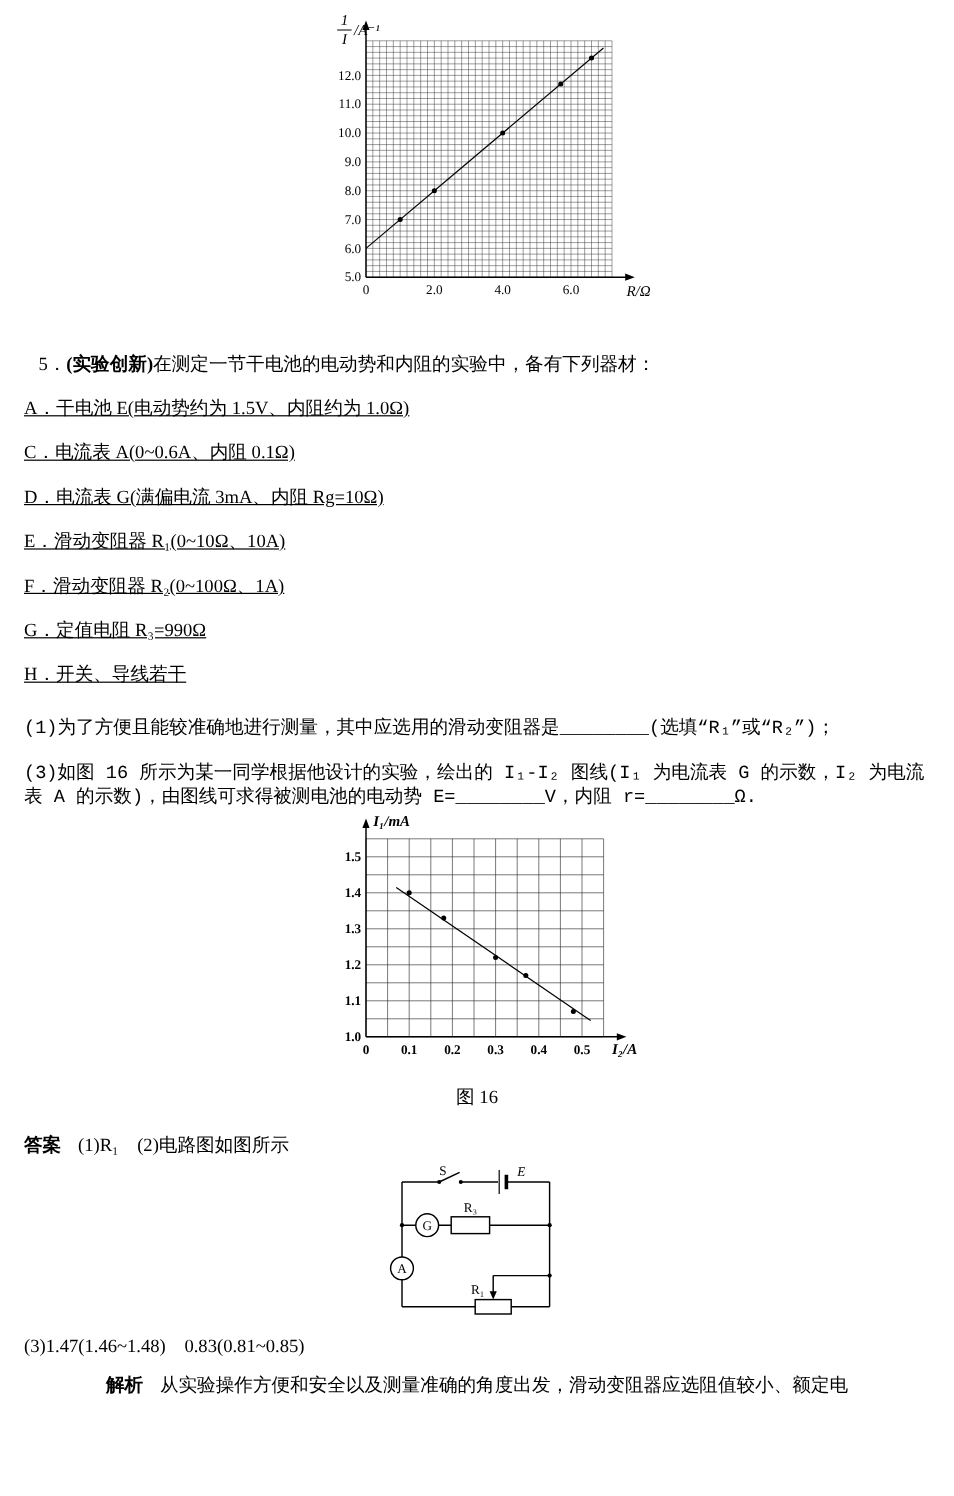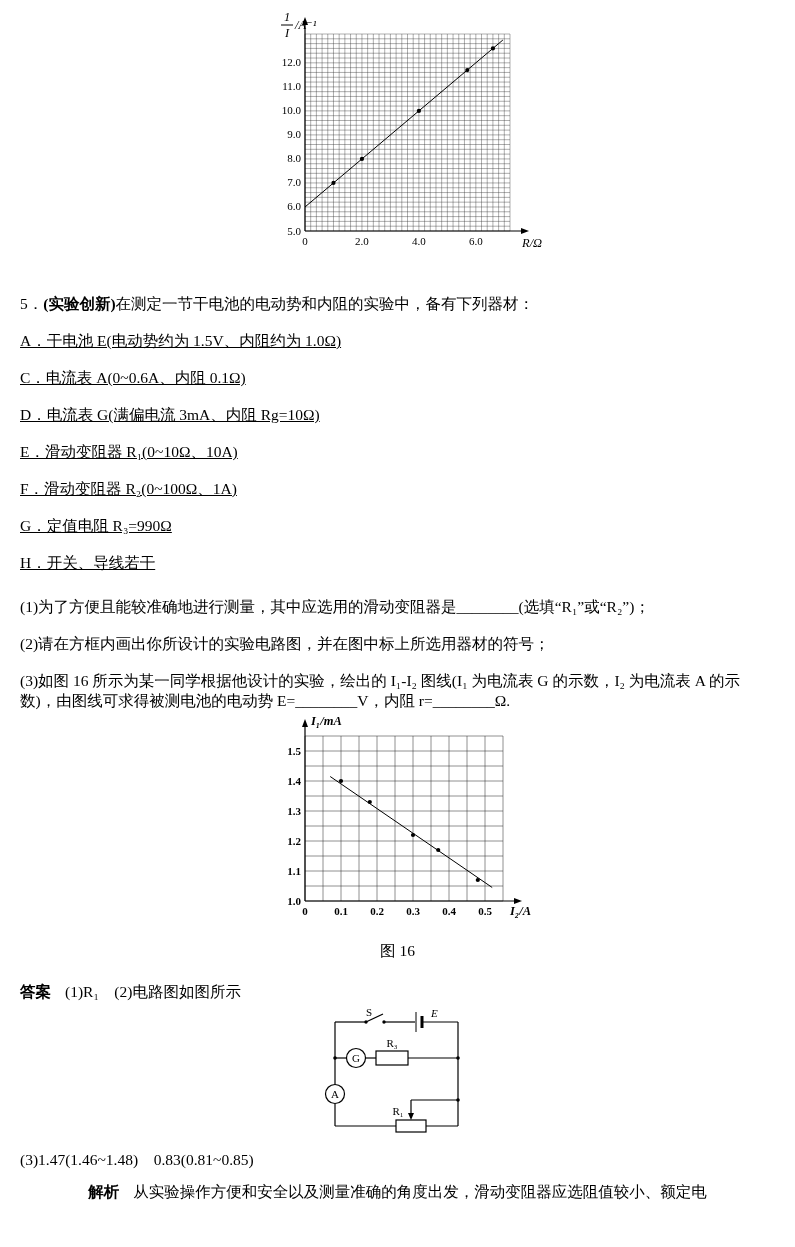--- a/index.html
+++ b/index.html
@@ -5,23 +5,23 @@
   html,body{margin:0;padding:0;background:#ffffff;}
   body{
     width:795px;height:1247px;overflow:hidden;
     font-family:"Liberation Serif","DejaVu Serif",serif;
     font-size:15.5px;color:#000;
   }
   .page{box-sizing:border-box;width:795px;height:1247px;padding:6px 20px 0 20px;}
   p{margin:0;line-height:20px;}
   .chart1-block{margin-left:240px;}
   .chart2-block{margin-left:240px;margin-top:0;font-weight:bold;}
-  .q-line{margin-top:40px;}
+  .q-line{margin-top:40px;margin-left:12px;}
   .items p{margin-top:17px;text-decoration:underline;}
-  .sub{margin-top:17px;}
+  .sub{margin-top:17px;font-family:Liberation Mono, monospace;}
   .first-sub{margin-top:24px;}
   .caption{width:755px;text-align:center;margin-top:18px;}
   .answer{margin-top:20px;}
   .lbl{font-weight:bold;margin-right:14px;}
   b.tag{font-weight:bold;}
   .circuit-block{margin-left:290px;margin-top:6px;}
   .part3{margin-top:10px;}
   .analysis{margin-top:12px;text-align:center;}
   .tick{font-family:"Liberation Serif","DejaVu Serif",serif;font-size:11px;fill:#000;}
   .axlbl{font-family:"Liberation Serif","DejaVu Serif",serif;font-size:12.5px;font-style:italic;fill:#000;}
@@ -152,21 +152,20 @@
     <p>A．干电池 E(电动势约为 1.5V、内阻约为 1.0Ω)</p>
     <p>C．电流表 A(0~0.6A、内阻 0.1Ω)</p>
     <p>D．电流表 G(满偏电流 3mA、内阻 Rg=10Ω)</p>
     <p>E．滑动变阻器 R₁(0~10Ω、10A)</p>
     <p>F．滑动变阻器 R₂(0~100Ω、1A)</p>
     <p>G．定值电阻 R₃=990Ω</p>
     <p>H．开关、导线若干</p>
   </div>
 
   <p class="sub first-sub">(1)为了方便且能较准确地进行测量，其中应选用的滑动变阻器是________(选填“R₁”或“R₂”)；</p>
-  <p class="sub">(2)请在方框内画出你所设计的实验电路图，并在图中标上所选用器材的符号；</p>
   <p class="sub">(3)如图 16 所示为某一同学根据他设计的实验，绘出的 I₁-I₂ 图线(I₁ 为电流表 G 的示数，I₂ 为电流表 A 的示数)，由图线可求得被测电池的电动势 E=________V，内阻 r=________Ω.</p>
 
   <div class="chart-block chart2-block">
     <svg width="290" height="212" viewBox="0 0 290 212">
       <text class="axlbl" x="51" y="14">I₁/mA</text>
       <text class="axlbl" x="250" y="204">I₂/A</text>
       <g>
           <line x1="45" y1="25" x2="45" y2="190" stroke="#333" stroke-width="0.55"></line>
           <line x1="63" y1="25" x2="63" y2="190" stroke="#333" stroke-width="0.55"></line>
           <line x1="81" y1="25" x2="81" y2="190" stroke="#333" stroke-width="0.55"></line>

